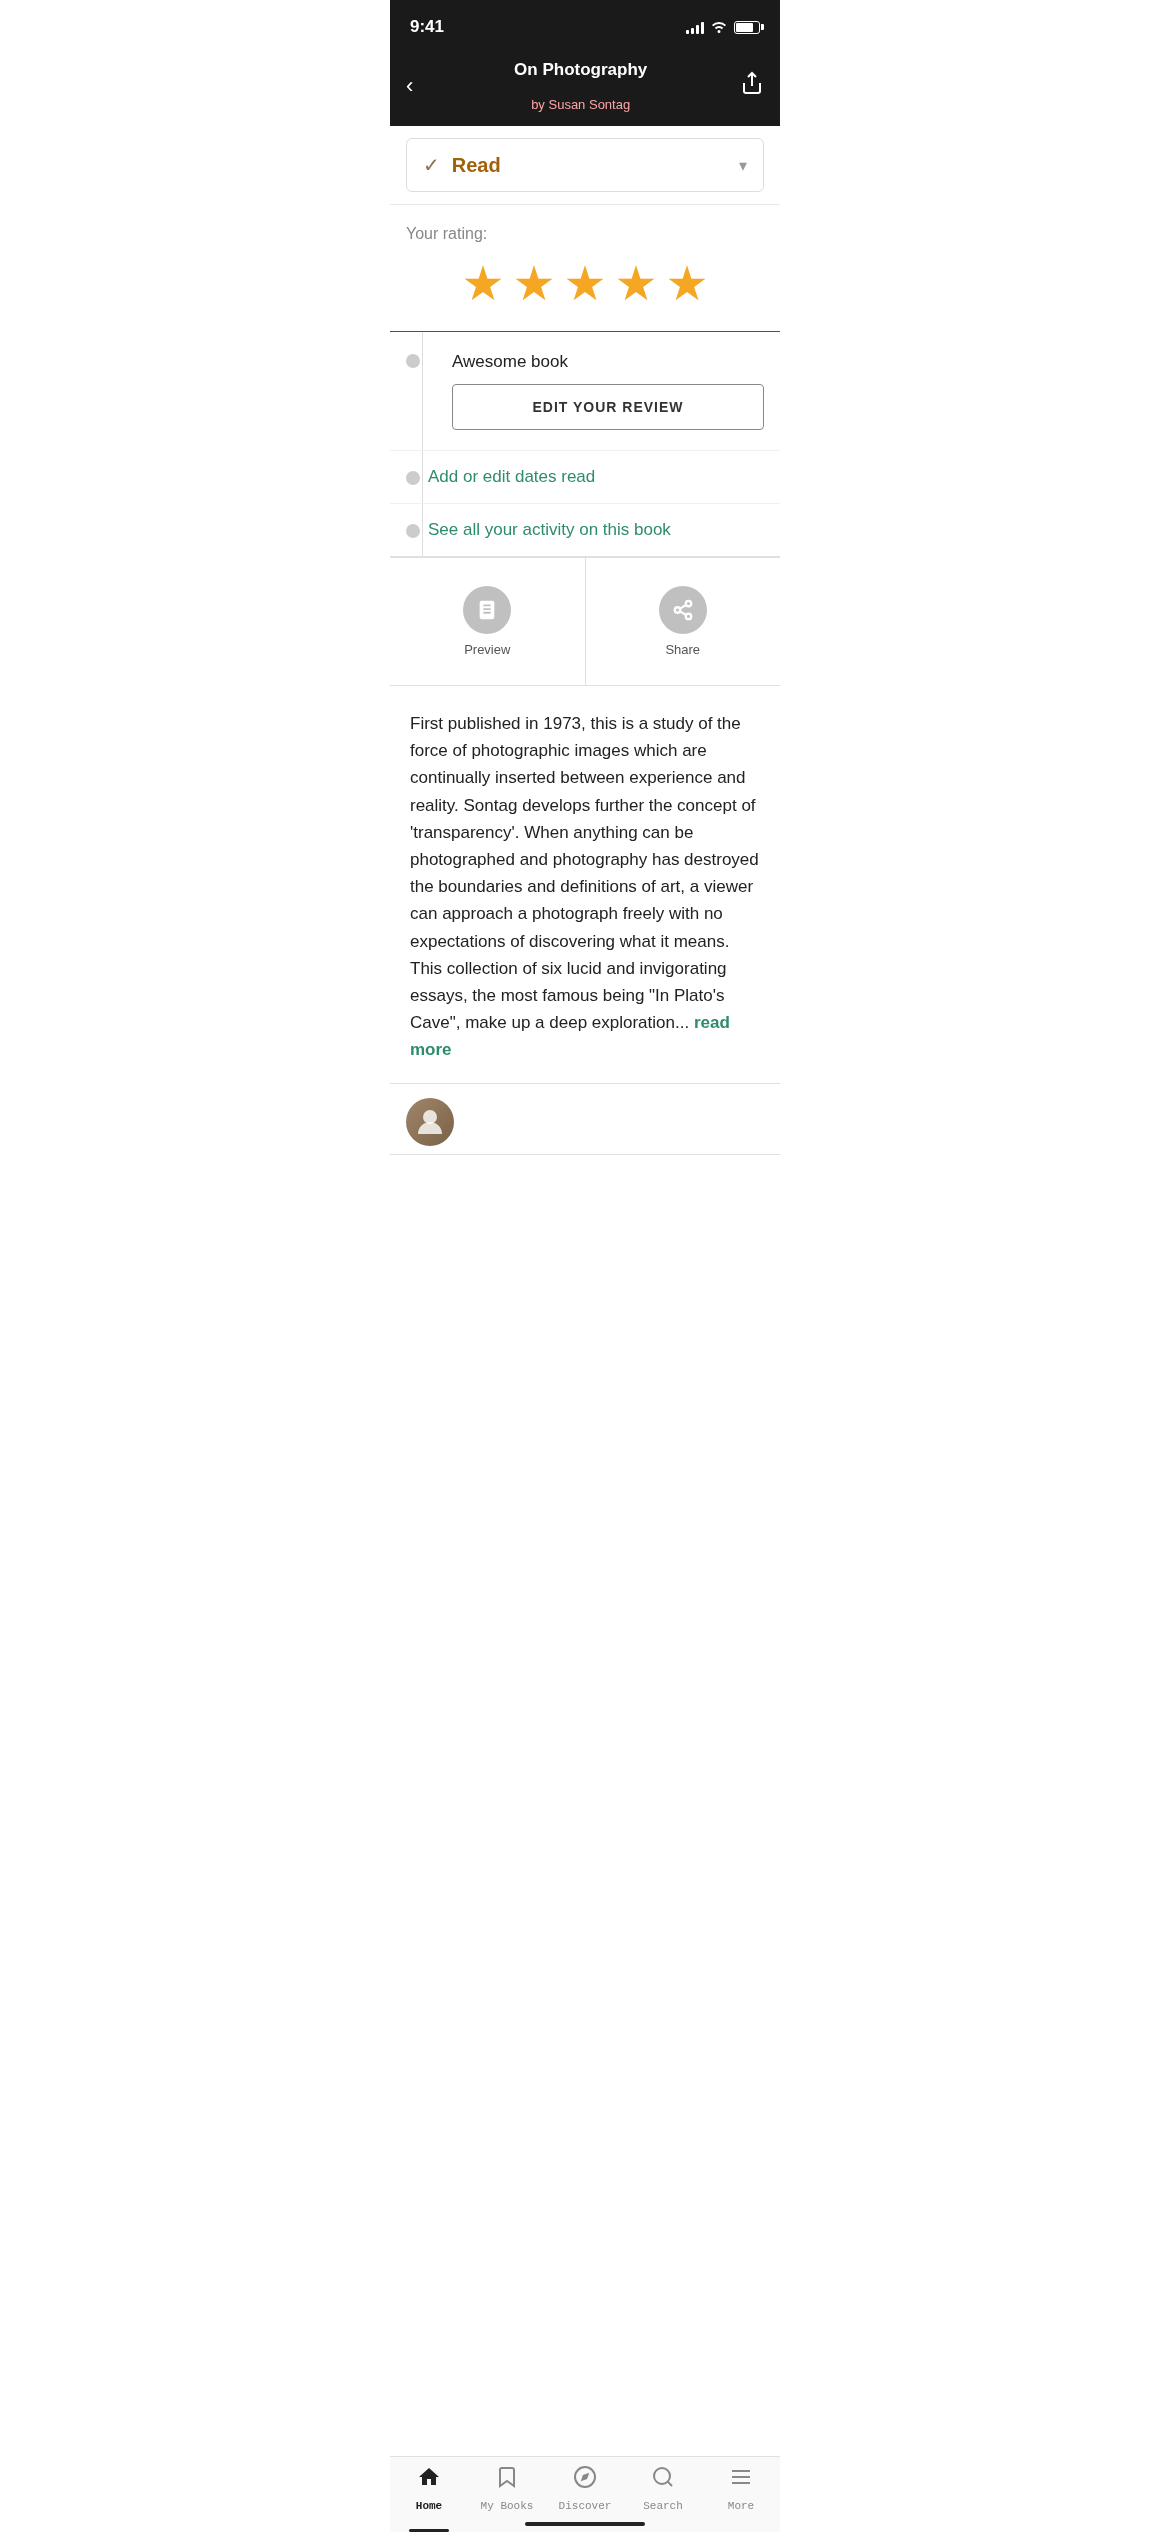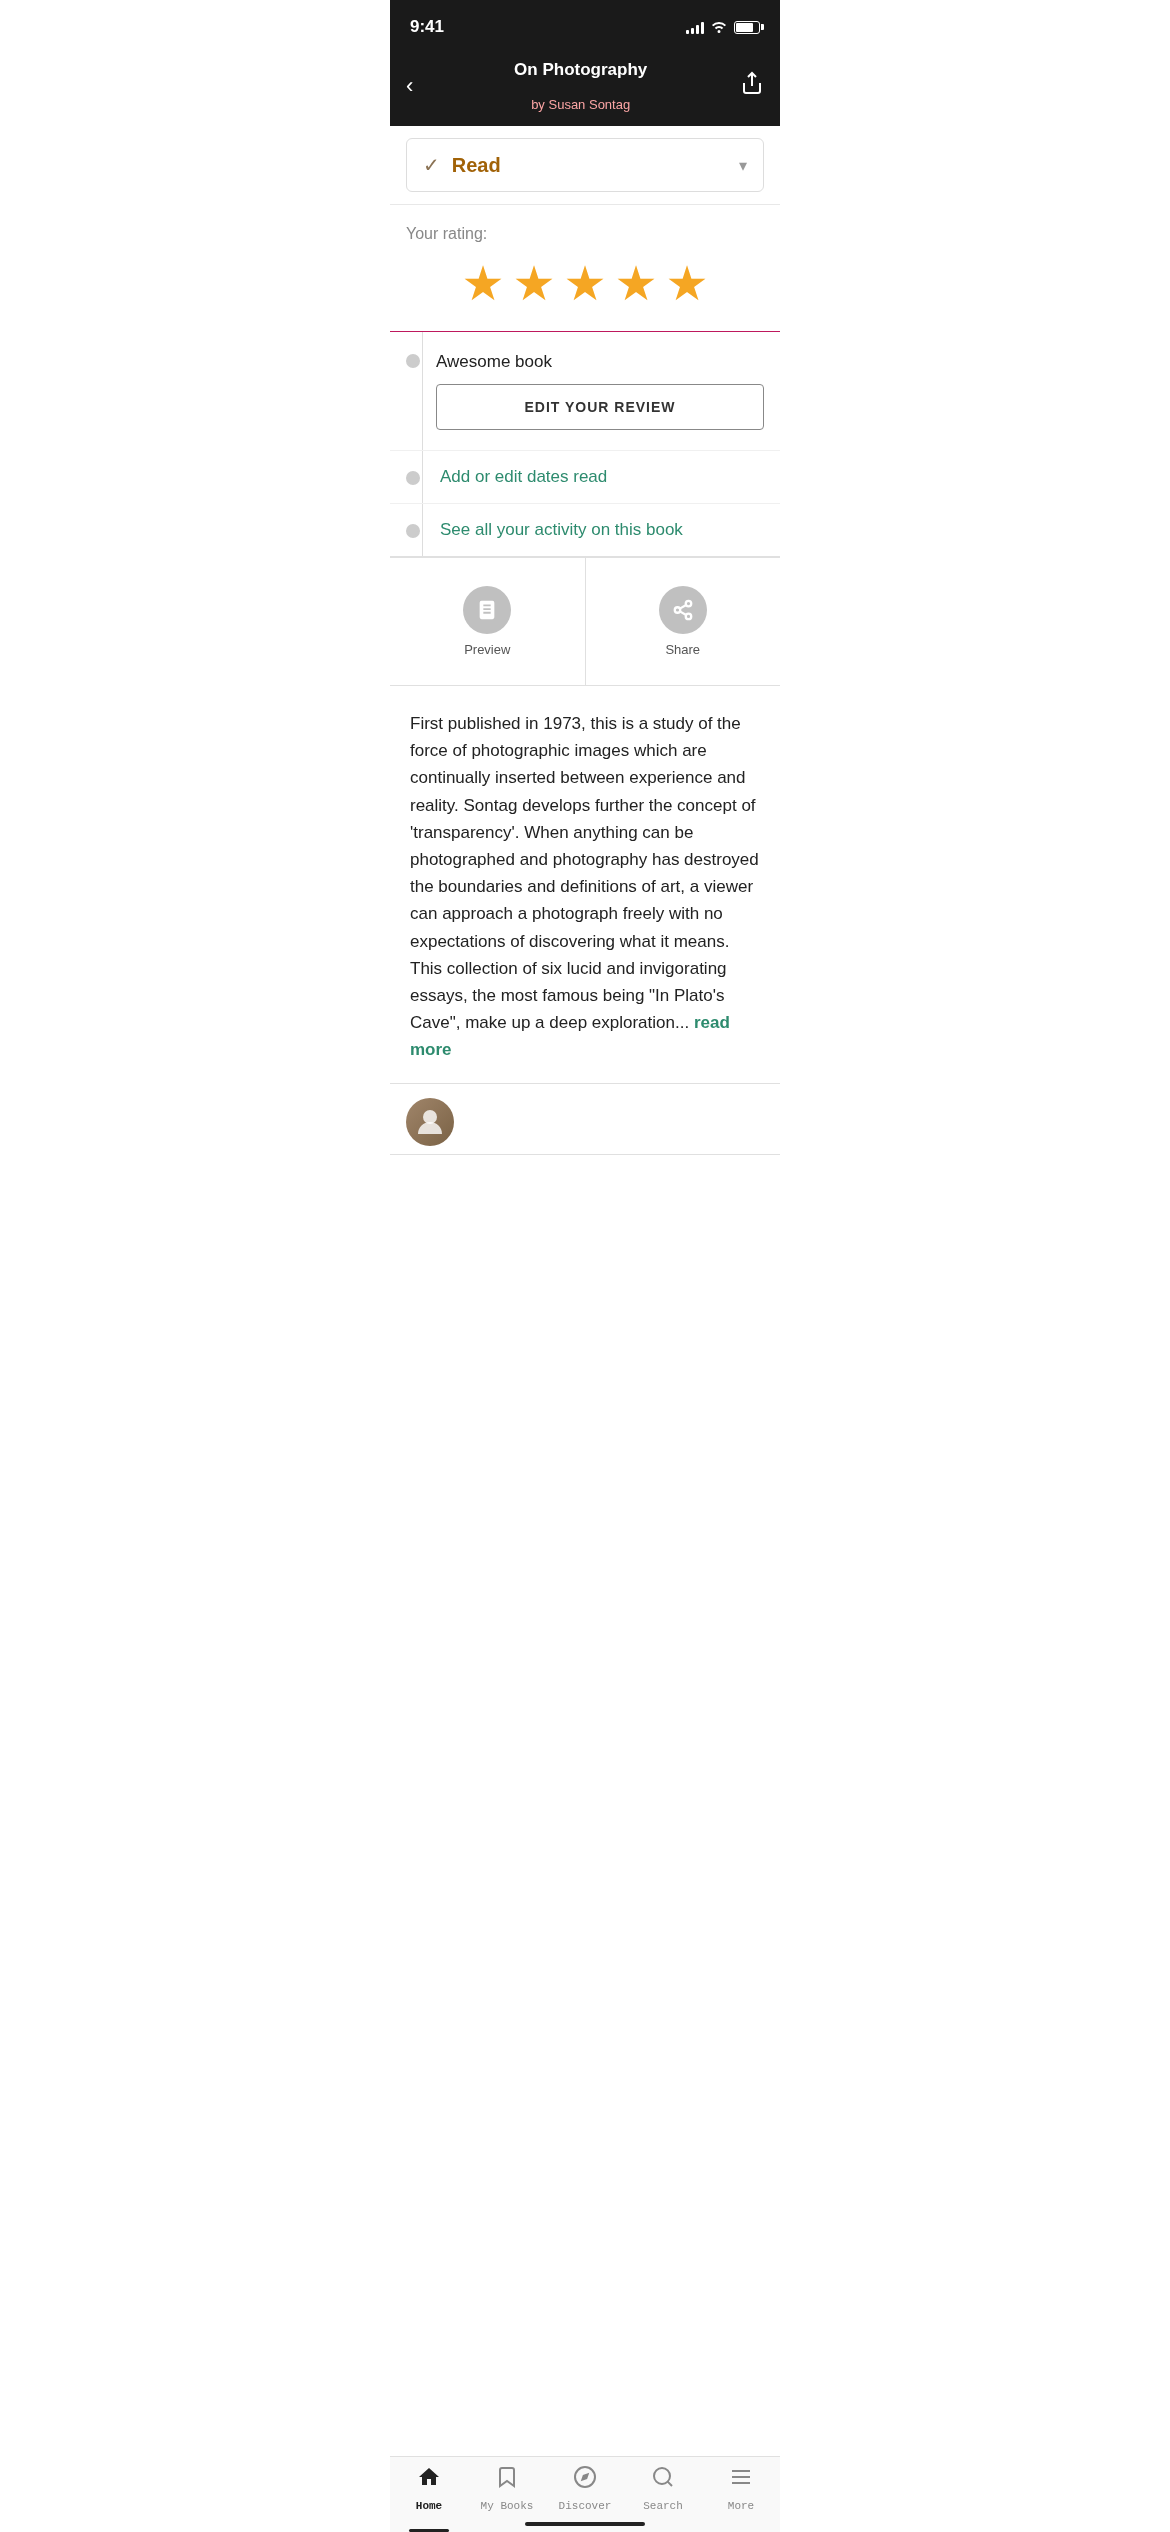--- a/index.html
+++ b/index.html
@@ -197,21 +197,21 @@
       height: 14px;
       border-radius: 50%;
       background: #ccc;
       border: 2px solid #ccc;
       flex-shrink: 0;
       margin-top: 2px;
       position: relative;
       z-index: 1;
     }
     .timeline-content {
-      margin-left: 16px;
+      margin-left: 32px;
       flex: 1;
     }
     .review-title {
       font-size: 17px;
       color: #222;
       margin-bottom: 12px;
       font-weight: 400;
     }
     .edit-review-btn {
       border: 1px solid #888;
@@ -230,21 +230,21 @@
     .timeline-link-item {
       display: flex;
       align-items: center;
       padding: 16px 16px 16px 16px;
       position: relative;
       border-top: 1px solid #f0f0f0;
     }
     .link-text {
       font-size: 17px;
       color: #2d8b6e;
-      margin-left: 20px;
+      margin-left: 8px;
       cursor: pointer;
     }
 
     
     .action-row {
       display: flex;
       border-bottom: 1px solid #e0e0e0;
       border-top: 1px solid #e0e0e0;
       background: #fff;
     }

